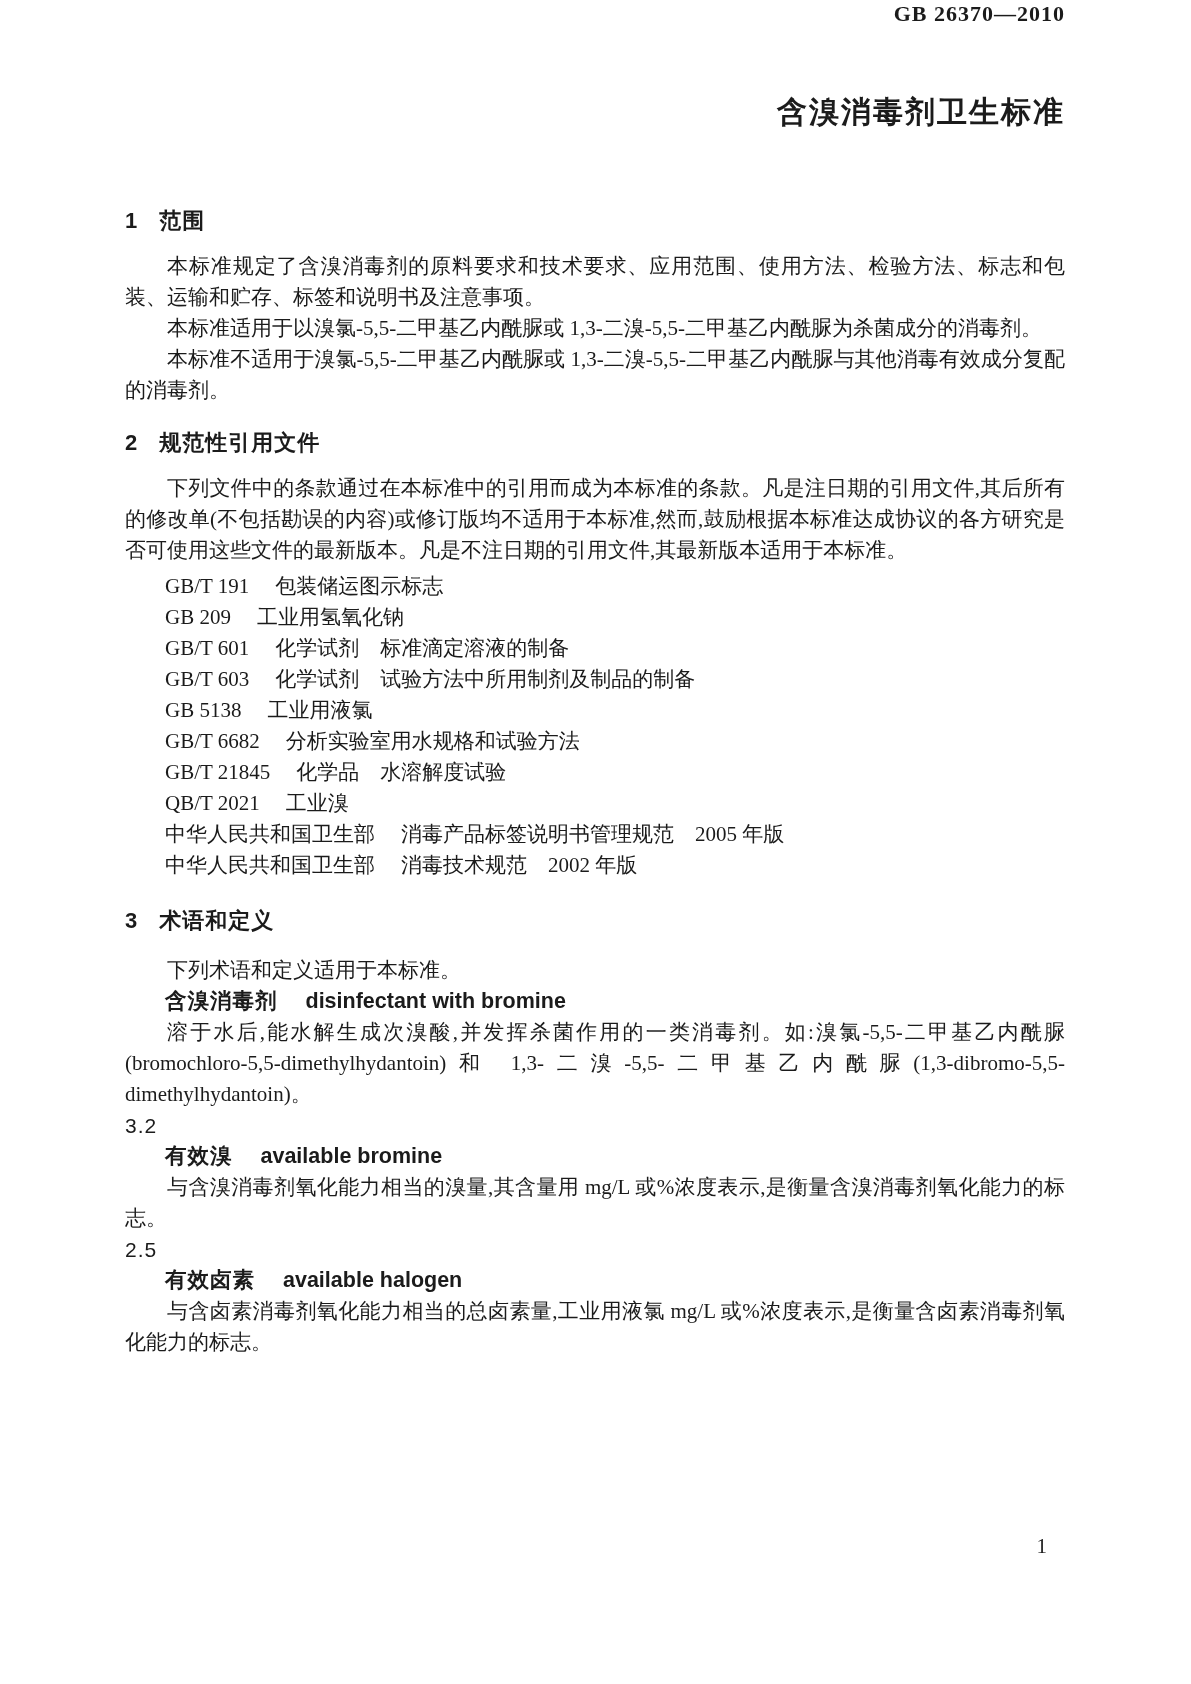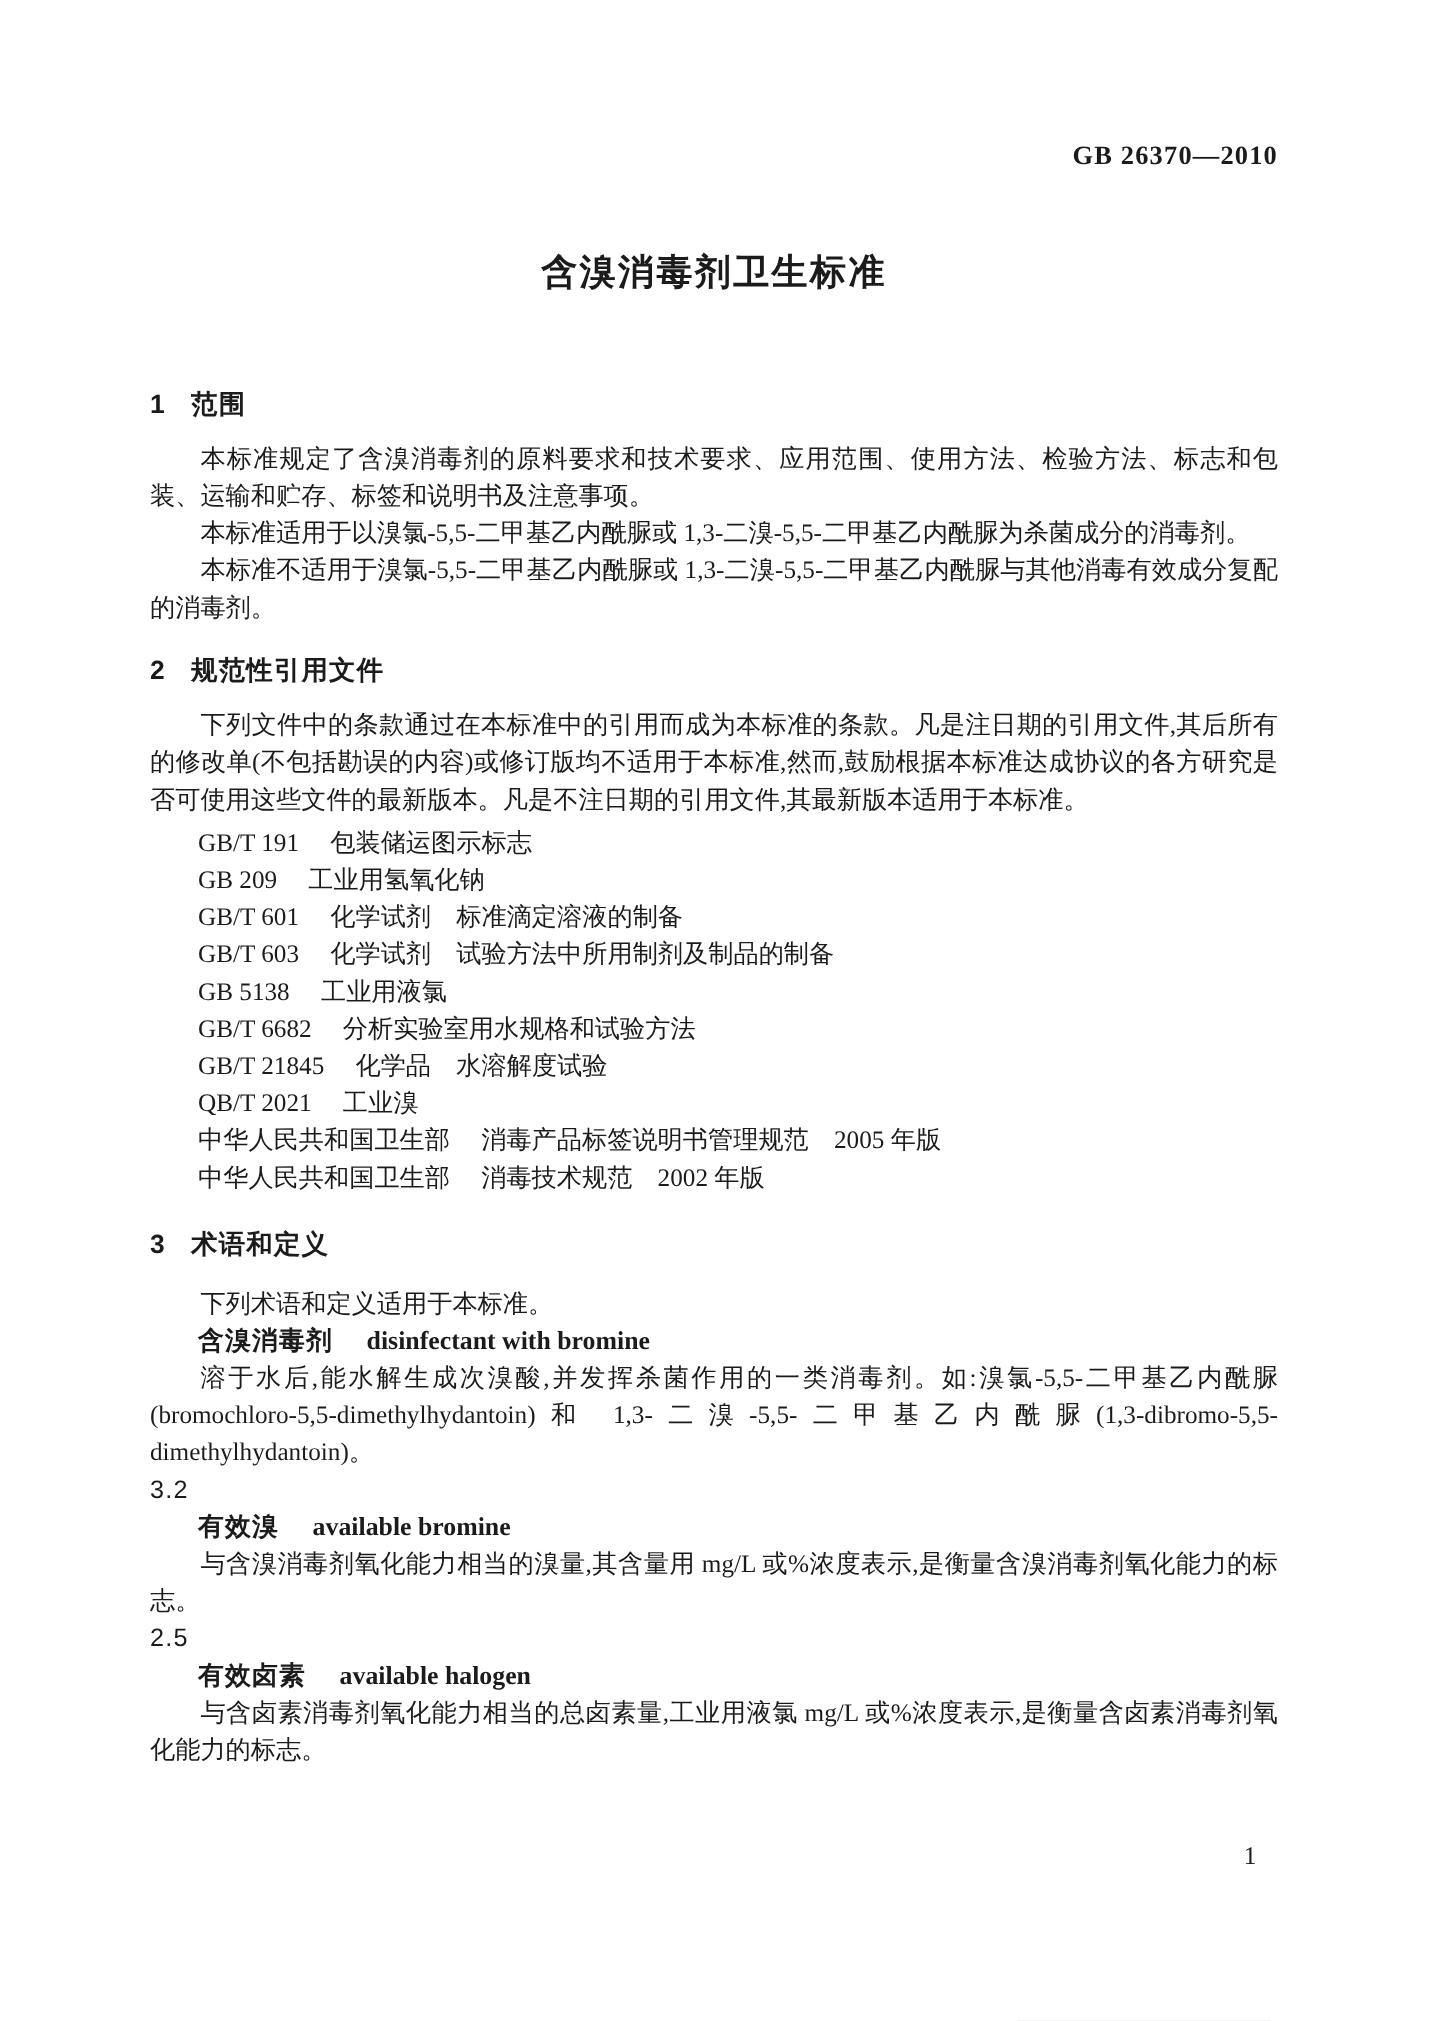--- a/index.html
+++ b/index.html
@@ -13,31 +13,30 @@
     font-family: "Liberation Serif", serif;
     overflow: hidden;
   }
   .content {
     position: absolute;
     left: 125px;
     top: 0;
     width: 940px;
   }
   .doc-code {
-    padding-top: 116px;
     text-align: right;
     font-family: "Liberation Serif", serif;
     font-weight: bold;
     font-size: 22px;
     line-height: 28px;
     letter-spacing: 1px;
   }
   .doc-title {
     margin: 64px 0 0 0;
-    text-align: center;
+    text-align: right;
     font-family: "Liberation Sans", sans-serif;
     font-weight: bold;
     font-size: 30px;
     line-height: 40px;
     letter-spacing: 2px;
   }
   h2.sec-heading {
     margin: 0;
     font-family: "Liberation Sans", sans-serif;
     font-weight: bold;
@@ -78,21 +77,21 @@
     padding-left: 40px;
     font-size: 21.5px;
     line-height: 31px;
     font-weight: bold;
   }
   .term-zh {
     font-family: "Liberation Sans", sans-serif;
     margin-right: 28px;
     letter-spacing: 1px;
   }
-  .term-en { font-family: Liberation Serif, serif; }
+  .term-en { font-family: Liberation Sans, sans-serif; }
   .page-number {
     position: absolute;
     top: 1533px;
     right: 144px;
     font-size: 21px;
     line-height: 26px;
   }
 </style>
 </head>
 <body>

